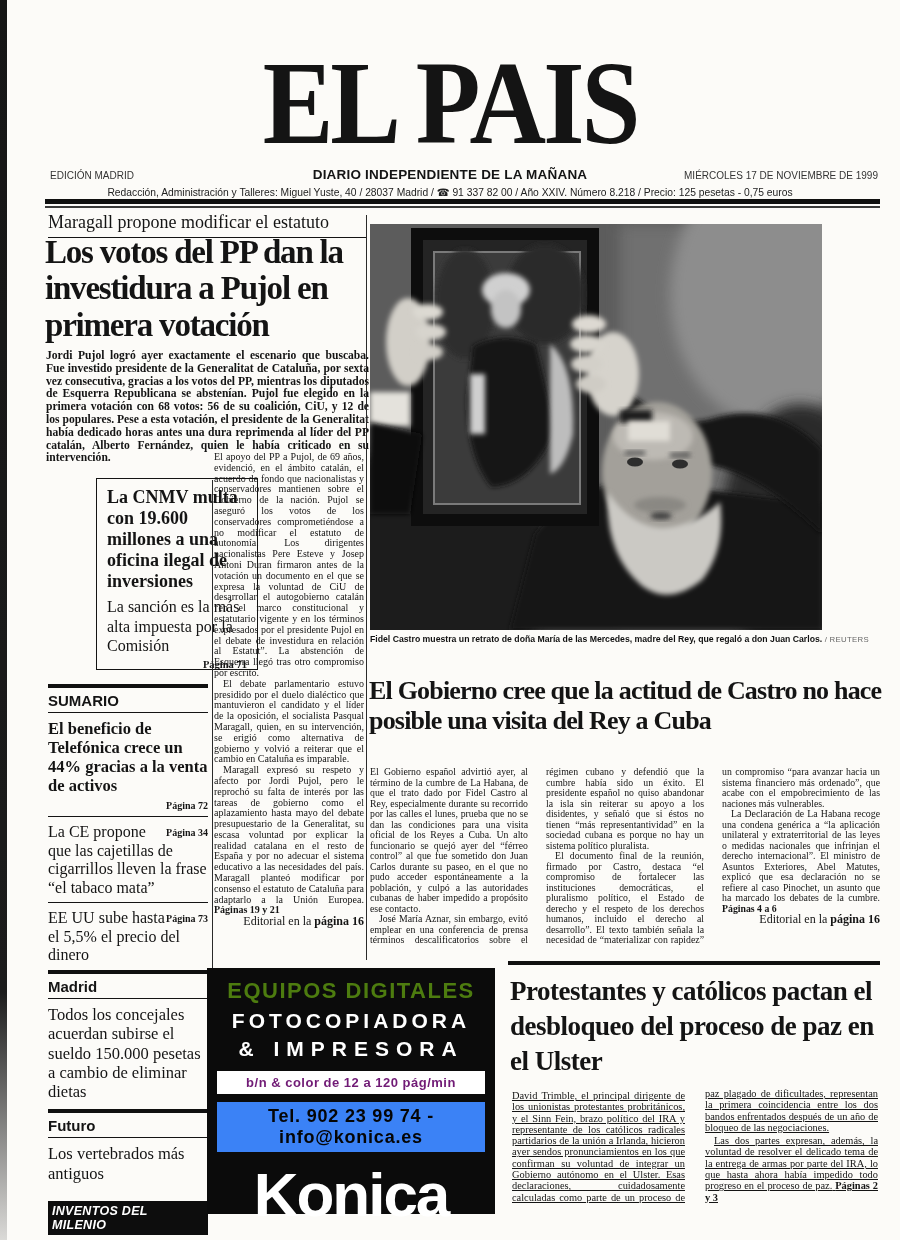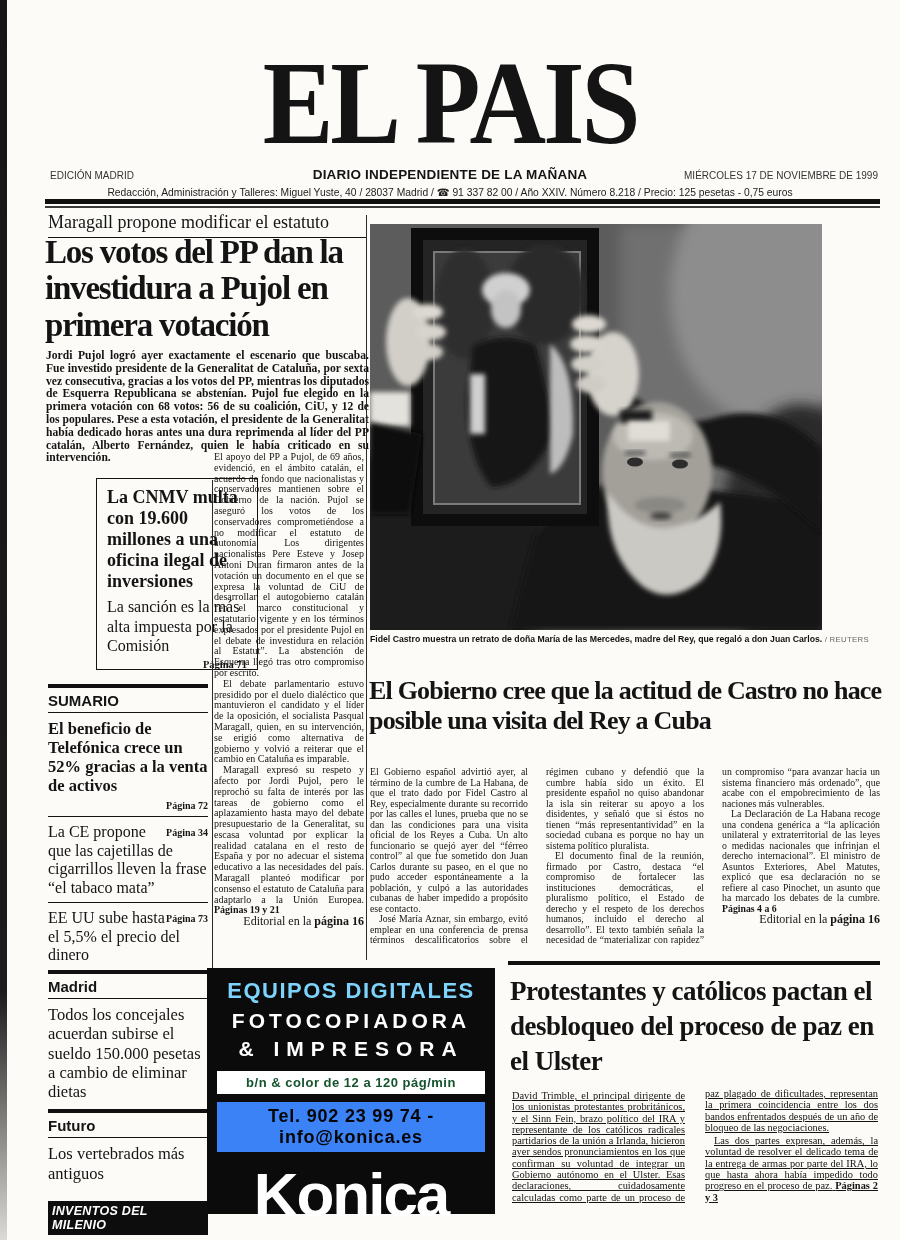--- a/index.html
+++ b/index.html
@@ -81,24 +81,24 @@
         font-weight:bold;font-size:26px;line-height:1.17;letter-spacing:-0.8px;}
   .cubacols{position:absolute;left:370px;top:767px;width:510px;height:190px;
         column-count:3;column-gap:18px;font-size:9.8px;line-height:10.5px;text-align:justify;}
   .cubacols p{margin:0;}
   .cubacols p.ind{text-indent:9px;}
 
   
   .rule-ulster{position:absolute;left:508px;top:961px;width:372px;height:4px;background:#101010;}
   .konica{position:absolute;left:207px;top:968px;width:288px;height:246px;background:#0b0b0b;
         font-family:"Liberation Sans",sans-serif;text-align:center;padding-top:10px;box-sizing:border-box;}
-  .k1{color:#7dd3fc;font-weight:bold;font-size:22px;letter-spacing:1.5px;}
+  .k1{color:#4d7c0f;font-weight:bold;font-size:22px;letter-spacing:1.5px;}
   .k2{color:#fff;font-weight:bold;font-size:21px;letter-spacing:4px;margin-top:5px;}
   .k3{color:#fff;font-weight:bold;font-size:21px;letter-spacing:7px;margin-top:4px;}
-  .kbar1{background:#fff;color:#14532d;font-weight:bold;font-size:13px;margin:10px 10px 0 10px;
+  .kbar1{background:#fff;color:#701a75;font-weight:bold;font-size:13px;margin:10px 10px 0 10px;
         padding:4px 12px;letter-spacing:.5px;}
   .kbar2{background:#3b82f6;color:#050505;font-weight:bold;font-size:18px;margin:8px 10px 12px 10px;
         padding:4px 0;letter-spacing:.8px;}
   .kbrand{color:#fff;font-weight:bold;font-size:62px;letter-spacing:-2px;margin-top:8px;line-height:1;}
 
   .headline-3{position:absolute;left:510px;top:974px;width:372px;
         font-weight:bold;font-size:27px;line-height:1.3;letter-spacing:-0.5px;}
   .ulstercols{position:absolute;left:510px;top:1088px;width:370px;height:150px;
         column-count:2;column-gap:16px;font-size:10.4px;line-height:11.3px;text-align:justify;}
   .ulstercols p{margin:2px;text-decoration:underline;}
@@ -126,21 +126,21 @@
     <div class="cnmv-h">La CNMV multa con 19.600 millones a una oficina ilegal de inversiones</div>
     <div class="cnmv-s">La sanción es la más alta impuesta por la Comisión</div>
     <div class="cnmv-p">Página 71</div>
   </div>
 
   <div class="rail">
     <div class="bar-thick"></div>
     <div class="rail-label">SUMARIO</div>
     <div class="bar-thin"></div>
     <div class="si bold">
-      <span>El beneficio de Telefónica crece un 52% gracias a la venta de activos</span>
+      <span>El beneficio de Telefónica crece un 44% gracias a la venta de activos</span>
       <span class="si-page block">Página 72</span>
     </div>
     <div class="bar-thin"></div>
     <div class="si">
       <span class="si-page">Página 34</span>
       <span>La CE propone que las cajetillas de cigarrillos lleven la frase “el tabaco mata”</span>
     </div>
     <div class="bar-thin"></div>
     <div class="si">
       <span class="si-page">Página 73</span>

